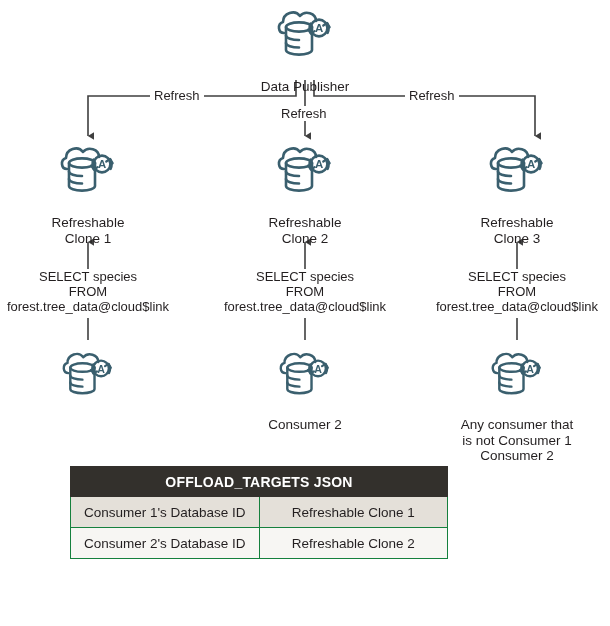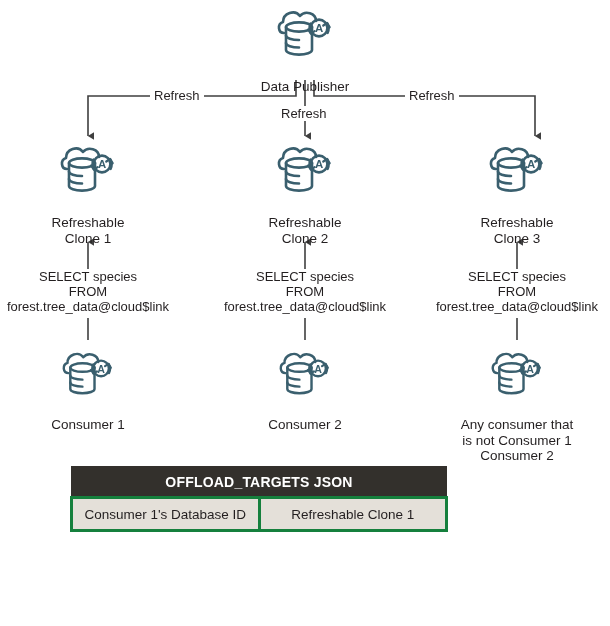--- a/index.html
+++ b/index.html
@@ -52,21 +52,21 @@
     border-collapse:collapse;
     border:1px solid #b6b1ab;
     table-layout:fixed;
   }
   #offload-table td{
     padding:0;
     height:30px;
     text-align:center;
     vertical-align:middle;
     font-size:13.5px;
-    border:3px solid #15803d;
+    border:1px solid #15803d;
   }
   #offload-table .title-cell{
     background:#33302c;
     color:#ffffff;
     font-weight:bold;
     font-size:14px;
     letter-spacing:.2px;
     height:29px;
     border:1px solid #33302c;
   }
@@ -195,21 +195,20 @@
     <path d="M12,21 L12,44 C12,46.6 17.8,48.6 25,48.6 C32.2,48.6 38,46.6 38,44 L38,21"></path>
     <path d="M12,29.5 C12,32 17.8,34 25,34"></path>
     <path d="M12,37 C12,39.5 17.8,41.5 25,41.5"></path>
     <circle cx="45" cy="22" r="8.4"></circle>
     <path d="M36.6,17.5 A10.6,10.6 0 0 0 36.9,27.2" stroke-width="2.4"></path>
     <path d="M53.6,27 A10.6,10.6 0 0 0 53.2,17.2" stroke-width="2.4"></path>
     <path d="M34.2,23.4 L36.9,27.6 L40.6,25.1" stroke-width="2.3"></path>
     <path d="M55.6,21.2 L53.0,17.0 L49.3,19.5" stroke-width="2.3"></path>
     <text x="45" y="26.4" font-family="Liberation Sans, sans-serif" font-size="11.4" font-weight="bold" text-anchor="middle" fill="#3a5f6e" stroke="none">A</text>
   </svg>
-  <div class="caption">Consumer 1</div>
 </div>
 
 <div class="node" style="left:235px;top:348px;width:140px;">
   <svg class="glyph" width="58" height="54" viewBox="0 0 62 58" fill="none" stroke="#3a5f6e" stroke-width="2.6" stroke-linecap="round" stroke-linejoin="round">
     <path d="M10,27 C4,27 3,18 9,16 C9,7 21,3 26,10 C31,4 42,7 42,15"></path>
     <ellipse cx="25" cy="21" rx="13" ry="4.6"></ellipse>
     <path d="M12,21 L12,44 C12,46.6 17.8,48.6 25,48.6 C32.2,48.6 38,46.6 38,44 L38,21"></path>
     <path d="M12,29.5 C12,32 17.8,34 25,34"></path>
     <path d="M12,37 C12,39.5 17.8,41.5 25,41.5"></path>
     <circle cx="45" cy="22" r="8.4"></circle>
@@ -257,14 +256,18 @@
 
 <table id="offload-table">
   <tbody>
     <tr>
       <td class="title-cell" colspan="2">OFFLOAD_TARGETS JSON</td>
     </tr>
     <tr class="row-a">
       <td>Consumer 1's Database ID</td>
       <td>Refreshable Clone 1</td>
     </tr>
+    <tr class="row-b">
+      <td>Consumer 2's Database ID</td>
+      <td>Refreshable Clone 2</td>
+    </tr>
   </tbody>
 </table>
 
 </body></html>

